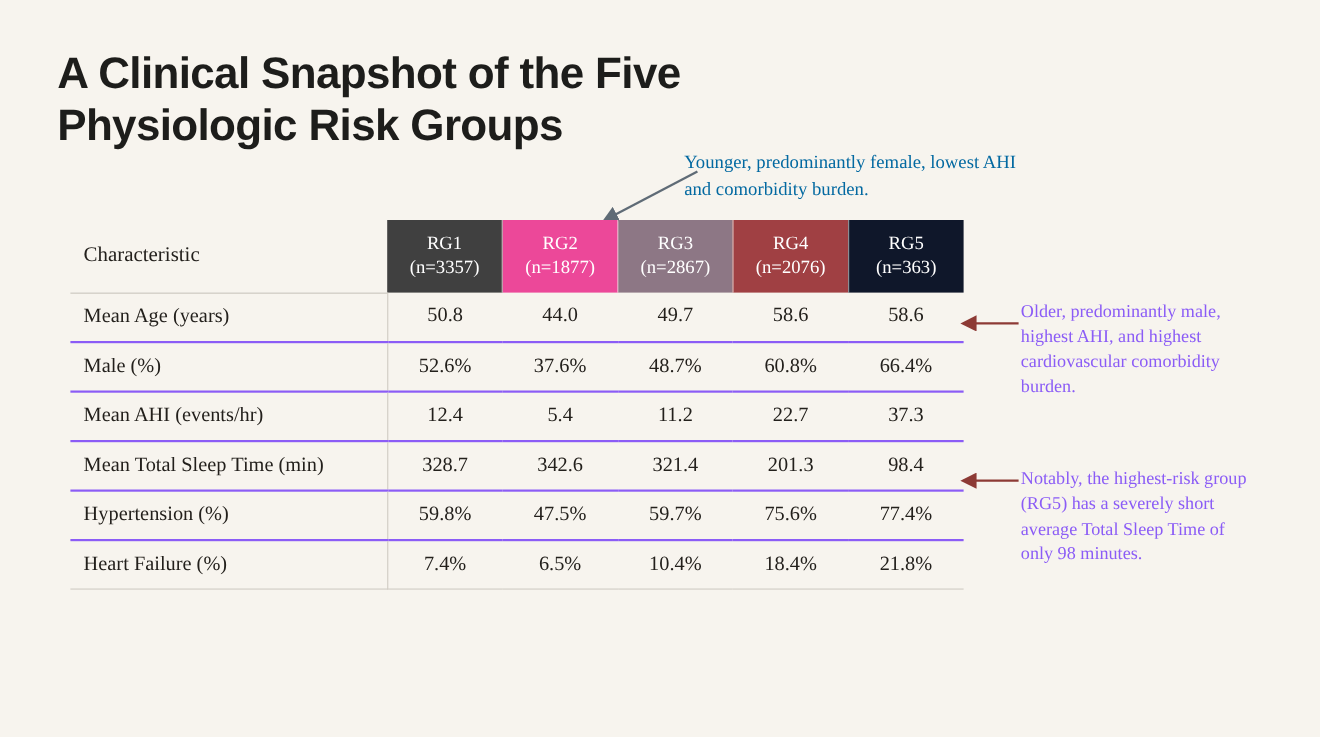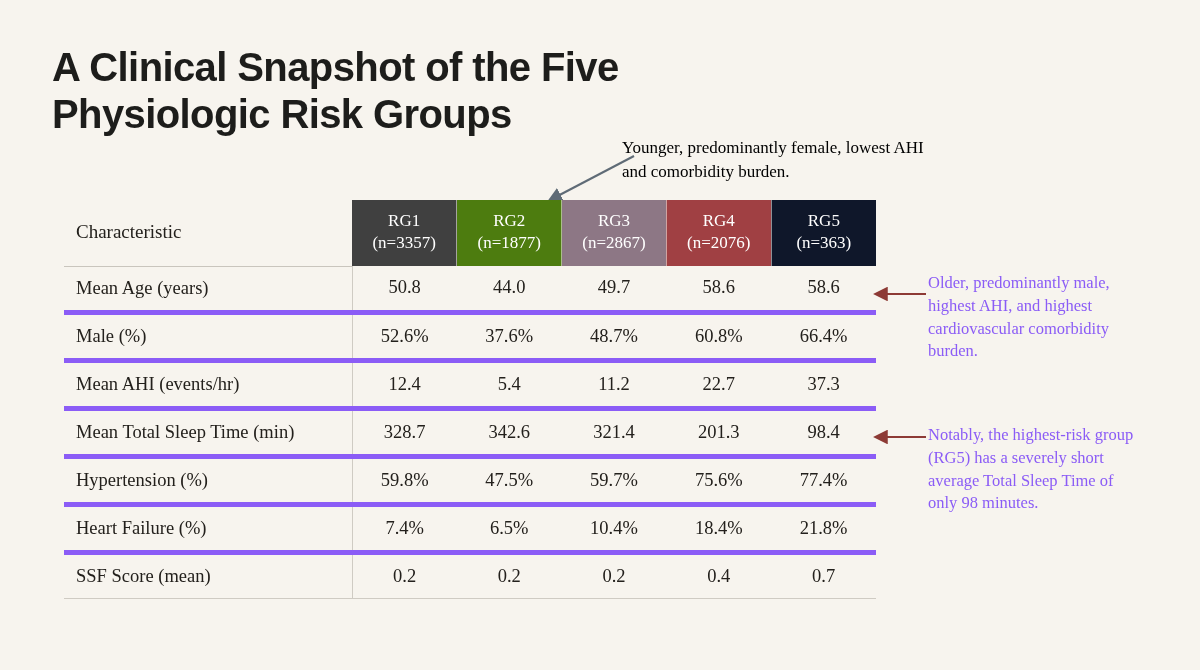--- a/index.html
+++ b/index.html
@@ -36,21 +36,21 @@
   }
 
   
   .top-note {
     position: absolute;
     left: 622px;
     top: 136px;
     width: 330px;
     font-size: 17px;
     line-height: 1.42;
-    color: #000000;
+    color: #0369a1;
   }
   .top-arrow {
     position: absolute;
     left: 530px;
     top: 152px;
     width: 110px;
     height: 60px;
     pointer-events: none;
   }
 
@@ -91,21 +91,21 @@
     border-bottom: 1px solid #c9c5bd;
   }
   .gname { display: block; }
   .gn    { display: block; }
 
   table.data tbody td {
     font-size: 18.5px;
     color: #23201c;
     padding: 11px 2px;
     text-align: center;
-    border-bottom: 5px solid #8b5cf6;
+    border-bottom: 2px solid #8b5cf6;
     background: transparent;
   }
   table.data tbody td.rowlabel {
     text-align: left;
     padding-left: 12px;
     border-right: 1px solid #cfcbc3;
   }
   table.data tbody tr:first-child td {
     border-top: none;
   }
@@ -161,21 +161,21 @@
           <col class="c-grp">
           <col class="c-grp">
       </colgroup>
       <thead>
         <tr>
           <th class="char-head">Characteristic</th>
           <th style="background: #404040;">
             <span class="gname">RG1</span>
             <span class="gn">(n=3357)</span>
           </th>
-          <th style="background: #4d7c0f;">
+          <th style="background: #ec4899;">
             <span class="gname">RG2</span>
             <span class="gn">(n=1877)</span>
           </th>
           <th style="background: rgb(141, 119, 133);">
             <span class="gname">RG3</span>
             <span class="gn">(n=2867)</span>
           </th>
           <th style="background: rgb(160, 64, 67);">
             <span class="gname">RG4</span>
             <span class="gn">(n=2076)</span>
@@ -227,28 +227,20 @@
             <td>75.6%</td>
             <td>77.4%</td>
           </tr>
           <tr>
             <td class="rowlabel">Heart Failure (%)</td>
             <td>7.4%</td>
             <td>6.5%</td>
             <td>10.4%</td>
             <td>18.4%</td>
             <td>21.8%</td>
-          </tr>
-          <tr>
-            <td class="rowlabel">SSF Score (mean)</td>
-            <td>0.2</td>
-            <td>0.2</td>
-            <td>0.2</td>
-            <td>0.4</td>
-            <td>0.7</td>
           </tr>
         </tbody>
     </table>
   </div>
 
   <svg class="side-arrow a1" viewBox="0 0 62 16">
     <defs>
       <marker id="ah-red1" markerWidth="7" markerHeight="7" refX="5.6" refY="3.5" orient="auto">
         <path d="M0,0 L7,3.5 L0,7 Z" fill="#8d3a35"></path>
       </marker>

